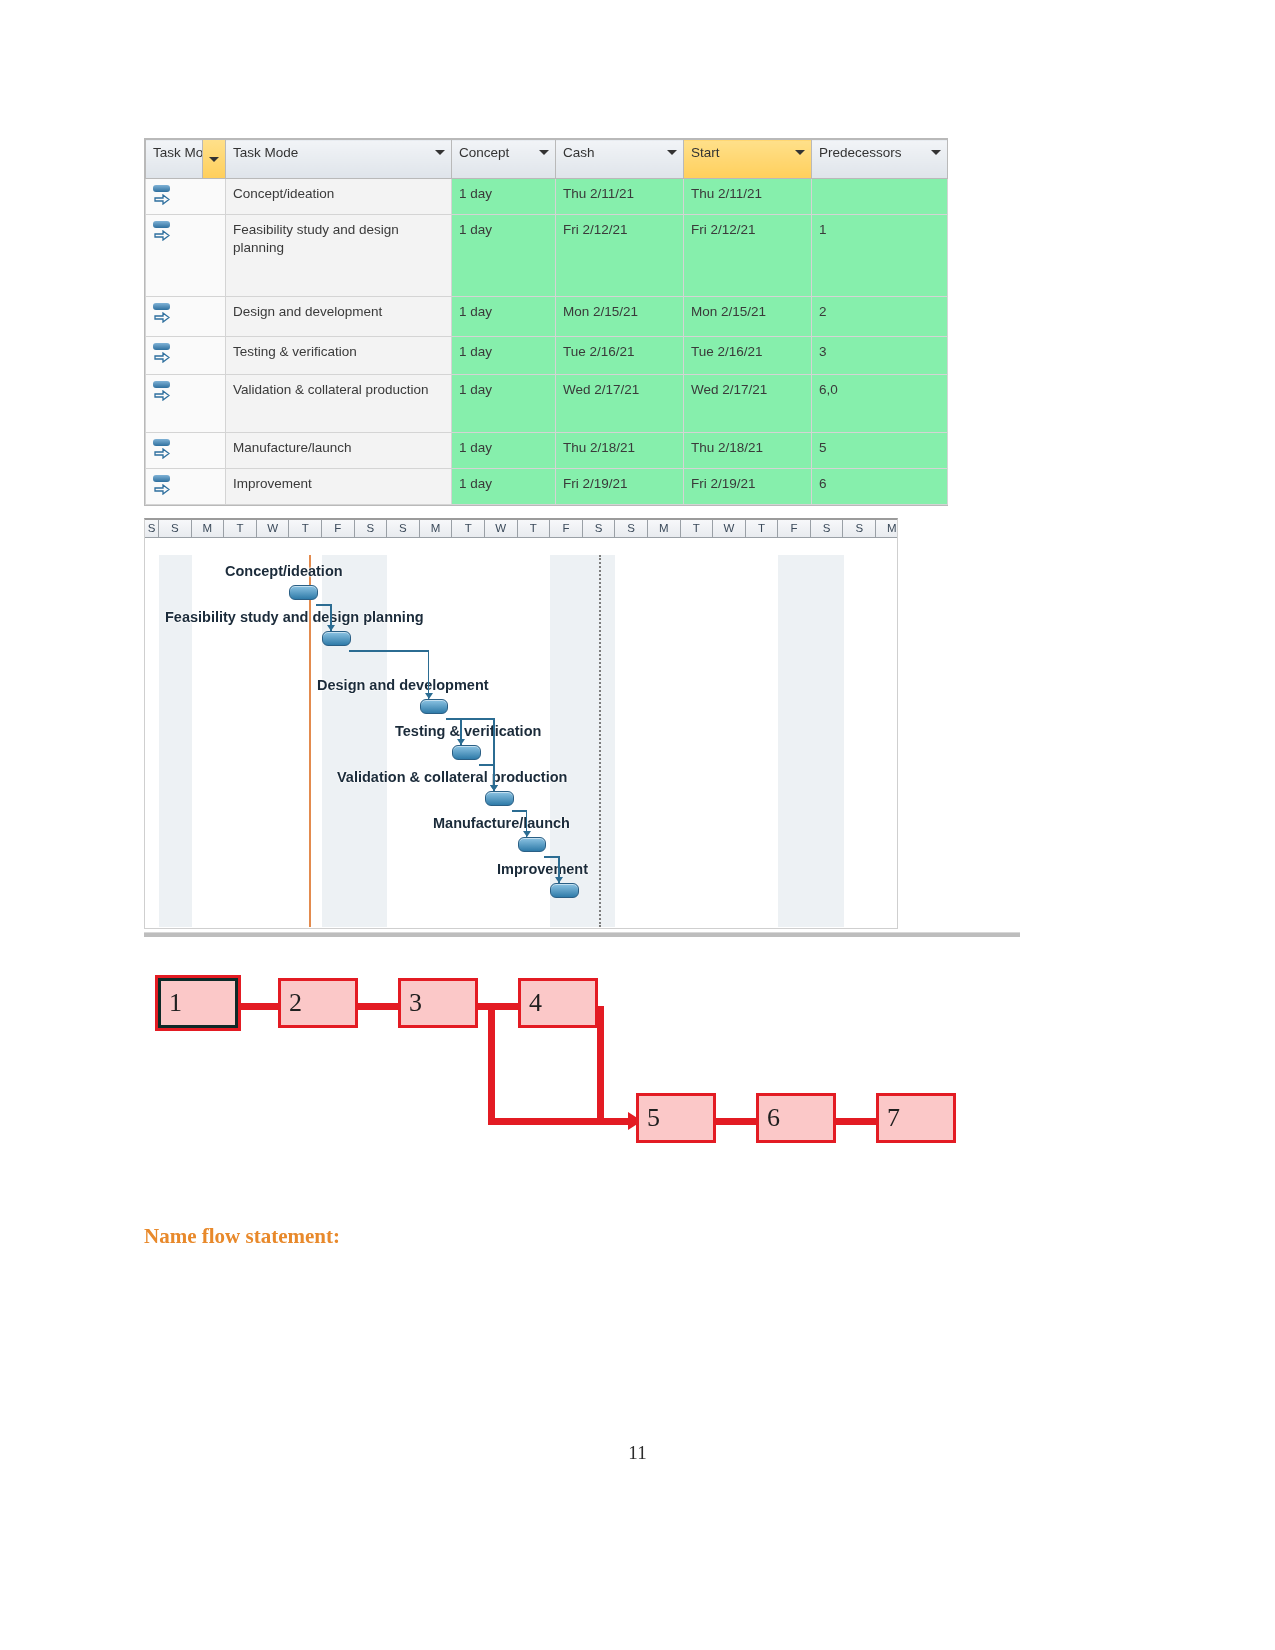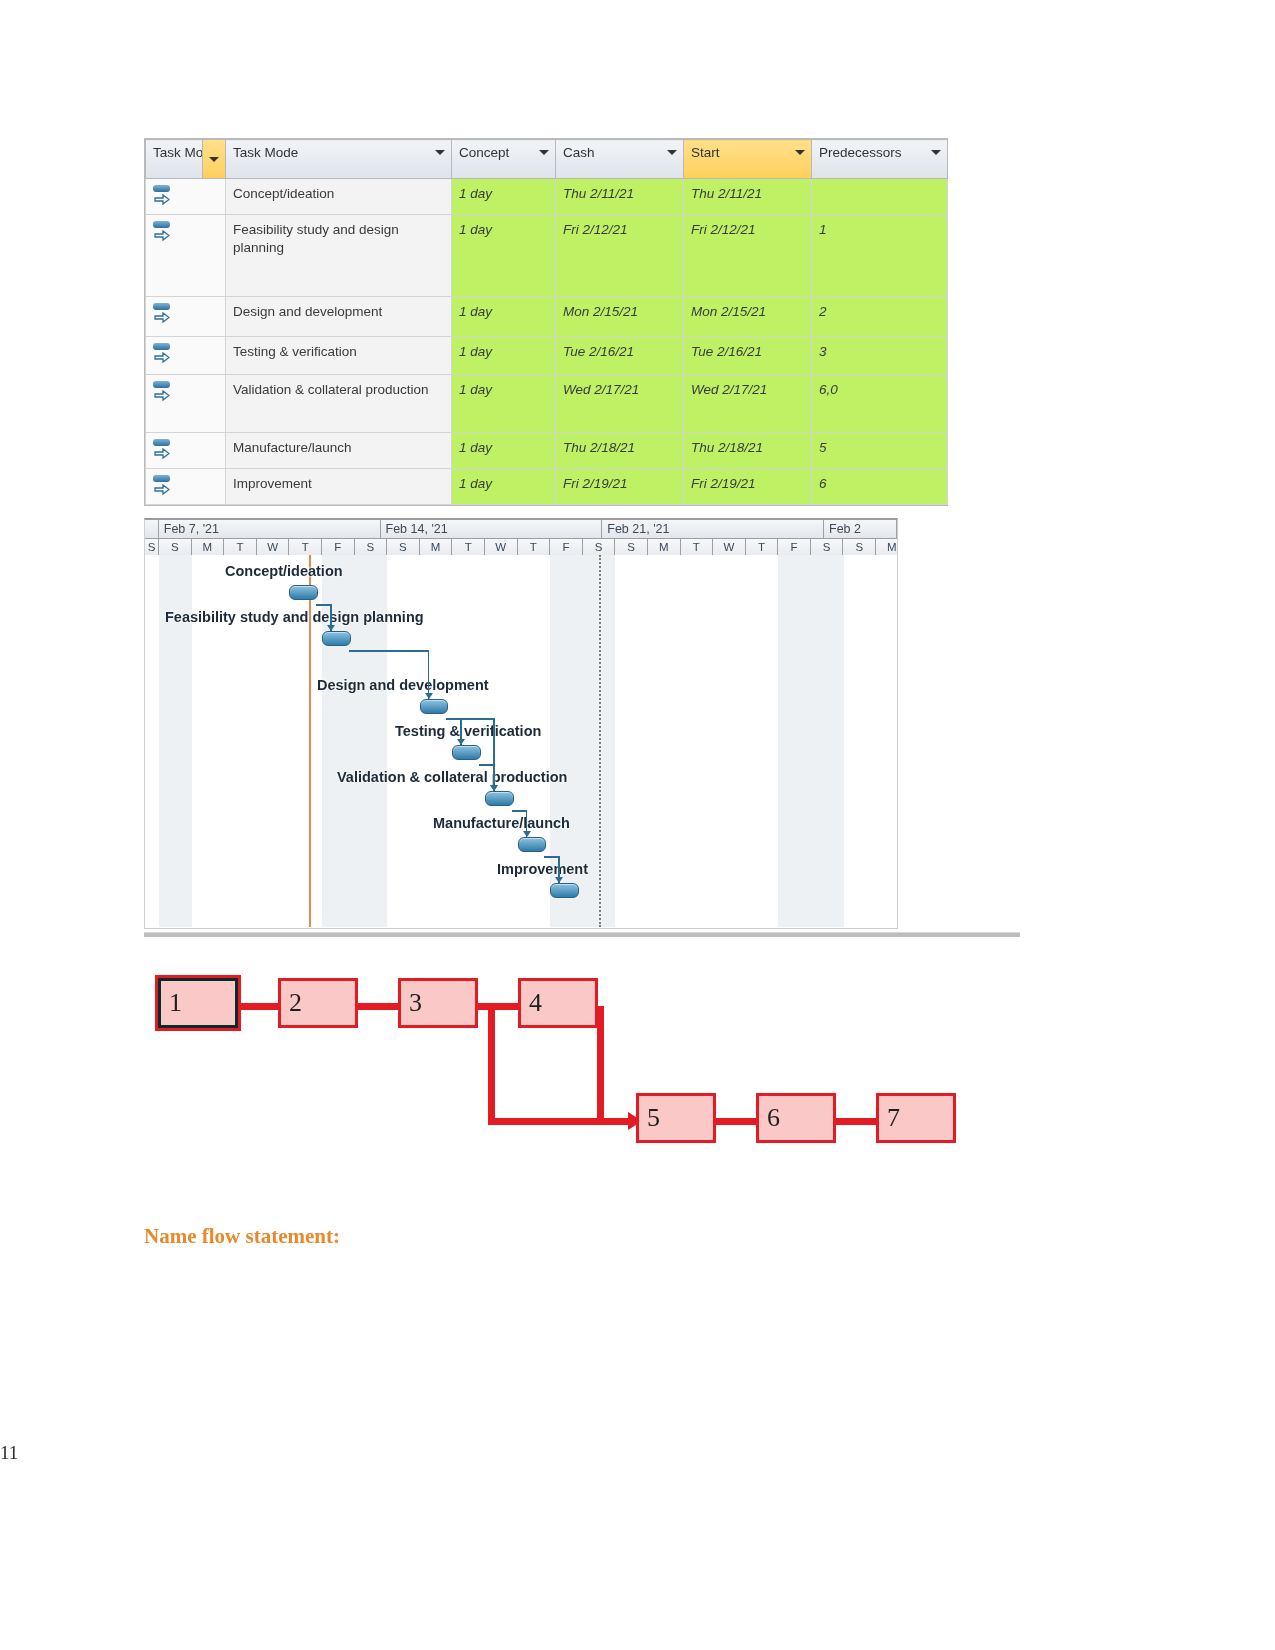--- a/index.html
+++ b/index.html
@@ -56,21 +56,21 @@
   table.task-table td{
     border:1px solid #d4d4d4;
     font-size:13.5px;
     color:#3a3a3a;
     padding:6px 7px;
     vertical-align:top;
     line-height:1.3;
   }
   td.c-mode{background:#fafafa;width:78px;padding:4px 0 4px 14px;}
   td.c-name{background:#f3f3f3;}
-  td.c-dur,td.c-start,td.c-finish,td.c-pred{background:#bef264;font-style:italic;}
+  td.c-dur,td.c-start,td.c-finish,td.c-pred{background:#86efac;}
 
   .mode-icon{display:block;width:26px;height:22px;position:relative;}
   .mode-icon .disc{
     position:absolute;left:0;top:0;width:17px;height:7px;border-radius:3px;
     background:linear-gradient(#7fb2d6,#2e6f9e);
   }
   .mode-icon .arw{
     position:absolute;left:1px;top:9px;width:16px;height:11px;
   }
 
@@ -140,21 +140,21 @@
     border-left:14px solid #e31b23;
   }
 
   
   .cash-heading{
     position:absolute;left:144px;top:1224px;
     font-family:"Liberation Serif", serif;
     font-size:21px;font-weight:bold;color:#e8892b;
   }
   .page-no{
-    position:absolute;left:0;right:0;top:1442px;text-align:left;
+    position:absolute;left:0;right:0;top:1442px;text-align:center;
     font-family:"Liberation Serif", serif;font-size:19px;color:#2b2b2b;
   }
 </style>
 </head>
 <body>
 
 <div class="task-table-wrap">
   <table class="task-table">
     <colgroup>
       <col style="width:80px">
@@ -309,27 +309,20 @@
           <td class="c-start">Fri 2/19/21</td>
           <td class="c-finish">Fri 2/19/21</td>
           <td class="c-pred">6</td>
         </tr>
       </tbody>
   </table>
 </div>
 
 <div class="gantt">
   <div class="gantt-hdr">
-    <div class="gantt-weeks" id="gantt-weeks">
-        <div class="week-cell" style="width: 14px;"></div>
-        <div class="week-cell" style="width: 228.2px;">Feb 7, '21</div>
-        <div class="week-cell" style="width: 228.2px;">Feb 14, '21</div>
-        <div class="week-cell" style="width: 228.2px;">Feb 21, '21</div>
-        <div class="week-cell" style="width: 75px;">Feb 2</div>
-      </div>
     <div class="gantt-days" id="gantt-days">
         <div class="day-cell" style="width: 14px;">S</div>
         <div class="day-cell" style="width: 32.6px;">S</div>
         <div class="day-cell" style="width: 32.6px;">M</div>
         <div class="day-cell" style="width: 32.6px;">T</div>
         <div class="day-cell" style="width: 32.6px;">W</div>
         <div class="day-cell" style="width: 32.6px;">T</div>
         <div class="day-cell" style="width: 32.6px;">F</div>
         <div class="day-cell" style="width: 32.6px;">S</div>
         <div class="day-cell" style="width: 32.6px;">S</div>

